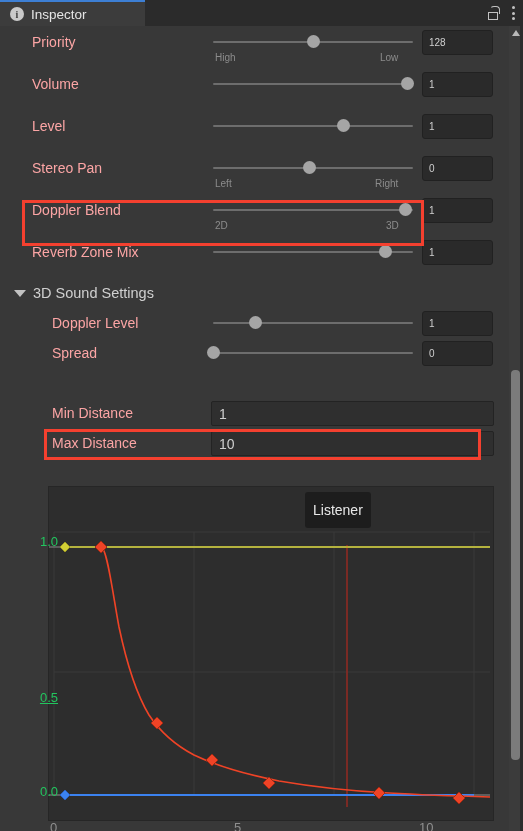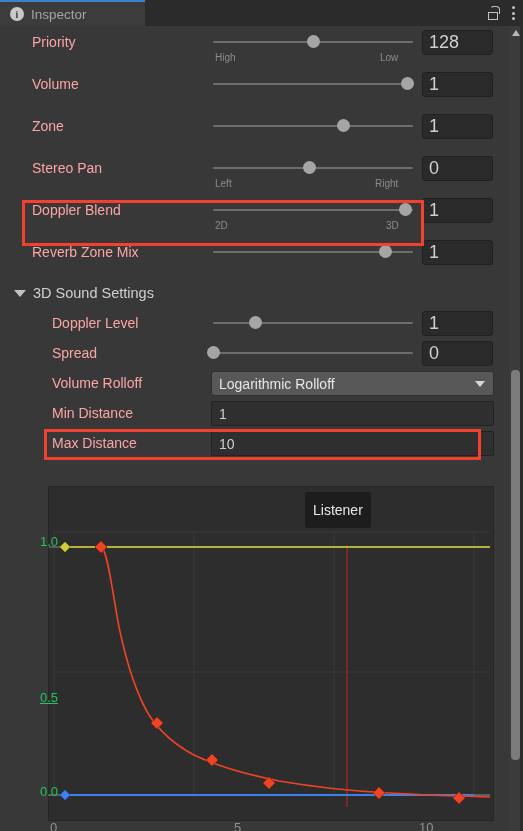--- a/index.html
+++ b/index.html
@@ -12,21 +12,21 @@
   .root{position:absolute;inset:0;background:#383838;}
 
   
   .tabbar{position:absolute;left:0;top:0;width:523px;height:26px;background:#2b2b2b;}
   .tab{position:absolute;left:0;top:0;width:145px;height:26px;background:#3c3c3c;
        border-top:2px solid #3d7fd4;box-sizing:border-box;display:flex;align-items:center;
        padding-left:10px;}
   .tab-ico{width:14px;height:14px;border-radius:50%;background:#c9c9c9;color:#3c3c3c;
        font-size:10px;font-weight:bold;display:flex;align-items:center;justify-content:center;
        font-family:"Liberation Serif",serif;margin-right:7px;}
-  .tab-label{color:#a3a3a3;font-size:13.5px;text-align:center;}
+  .tab-label{color:#e5e5e5;font-size:13.5px;text-align:center;}
   .tab-right{position:absolute;right:8px;top:0;height:26px;display:flex;align-items:center;gap:12px;}
   .lock-ico{width:12px;height:14px;position:relative;}
   .lock-ico .bow{position:absolute;left:2px;top:0;width:8px;height:7px;border:1.4px solid #c2c2c2;
        border-bottom:none;border-radius:4px 4px 0 0;border-left-color:transparent;}
   .lock-ico .body{position:absolute;left:0;top:6px;width:10px;height:8px;border:1.4px solid #c2c2c2;box-sizing:border-box;}
   .dots{display:flex;flex-direction:column;gap:2.5px;align-items:center;}
   .dots i{width:3px;height:3px;background:#c2c2c2;border-radius:50%;display:block;}
 
   
   .panel{position:absolute;left:0;top:26px;width:523px;height:805px;background:#383838;}
@@ -37,21 +37,21 @@
 
   
   .sld{position:absolute;height:14px;}
   .sld .track{position:absolute;left:0;top:6px;width:100%;height:2px;background:#6d6d6d;border-radius:1px;}
   .sld .knob{position:absolute;top:0;width:13px;height:13px;border-radius:50%;background:#a5a5a5;
        margin-left:-6.5px;}
   .ends{position:absolute;font-size:10px;color:#8c8c8c;}
 
   
   .numf{position:absolute;height:25px;background:#2a2a2a;border:1px solid #212121;border-radius:3px;
-        box-sizing:border-box;display:flex;align-items:center;padding-left:6px;color:#cfcfcf;font-size:18px;}
+        box-sizing:border-box;display:flex;align-items:center;padding-left:6px;color:#cfcfcf;font-size:10px;}
   .widef{position:absolute;height:25px;background:#2f2f2f;border:1px solid #232323;border-radius:2px;
         box-sizing:border-box;display:flex;align-items:center;padding-left:7px;color:#cfcfcf;font-size:14px;}
 
   
   .dd{position:absolute;height:25px;background:#585858;border:1px solid #2f2f2f;border-radius:3px;
       box-sizing:border-box;display:flex;align-items:center;padding-left:7px;color:#e6e6e6;font-size:14px;}
   .dd .arr{position:absolute;right:8px;top:9px;width:0;height:0;border-left:5px solid transparent;
       border-right:5px solid transparent;border-top:6px solid #d8d8d8;}
 
   
@@ -116,21 +116,21 @@
     <div class="row" style="top:42px;">
       <span class="lbl lv1" style="top:8px;">Volume</span>
       <div class="sld" style="left:213px;top:9px;width:200px;">
         <div class="track"></div>
           <div class="knob" style="left:97%;"></div>
       </div>
       <div class="numf" style="left:422px;top:4px;width:71px;">1</div>
     </div>
 
     <div class="row" style="top:84px;">
-      <span class="lbl lv1" style="top:8px;">Zone</span>
+      <span class="lbl lv1" style="top:8px;">Level</span>
       <div class="sld" style="left:213px;top:9px;width:200px;">
         <div class="track"></div>
           <div class="knob" style="left:65%;"></div>
       </div>
       <div class="numf" style="left:422px;top:4px;width:71px;">1</div>
     </div>
 
     <div class="row" style="top:126px;">
       <span class="lbl lv1" style="top:8px;">Stereo Pan</span>
       <div class="sld" style="left:213px;top:9px;width:200px;">
@@ -178,27 +178,20 @@
 
     <div class="row" style="top:314px;height:30px;">
       <span class="lbl lv2" style="top:5px;">Spread</span>
       <div class="sld" style="left:213px;top:6px;width:200px;">
         <div class="track"></div>
           <div class="knob" style="left:0%;"></div>
       </div>
       <div class="numf" style="left:422px;top:1px;width:71px;">0</div>
     </div>
 
-    <div class="row" style="top:344px;height:30px;">
-      <span class="lbl lv2" style="top:5px;">Volume Rolloff</span>
-      <div class="dd" style="left:211px;top:1px;width:283px;">
-        <span>Logarithmic Rolloff</span>
-        <span class="arr"></span>
-      </div>
-    </div>
 
     <div class="row" style="top:374px;height:30px;">
       <span class="lbl lv2" style="top:5px;">Min Distance</span>
       <div class="widef" style="left:211px;top:1px;width:283px;">1</div>
     </div>
 
     <div class="row" style="top:404px;height:30px;">
       <span class="lbl lv2" style="top:5px;">Max Distance</span>
       <div class="widef" style="left:211px;top:1px;width:283px;">10</div>
     </div>

